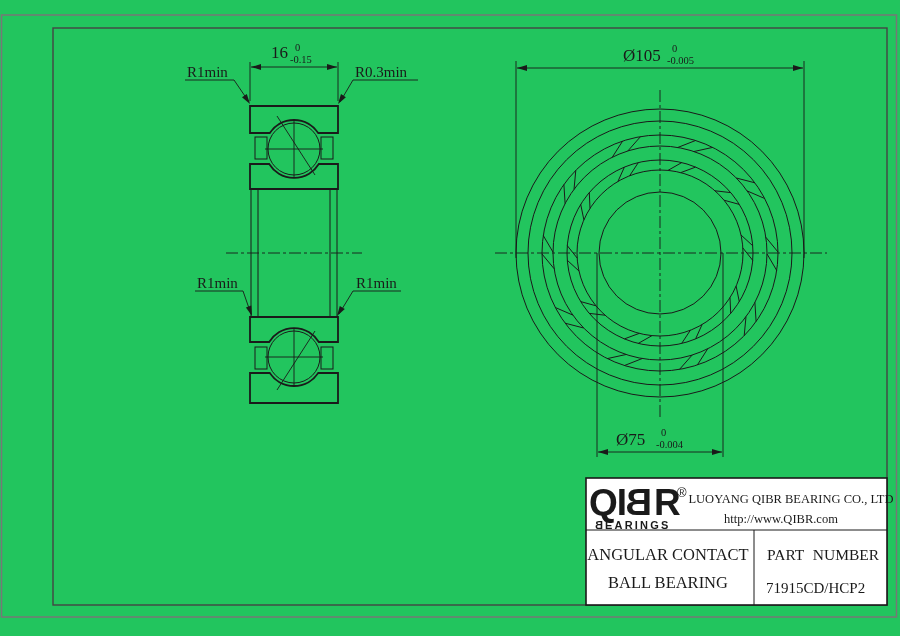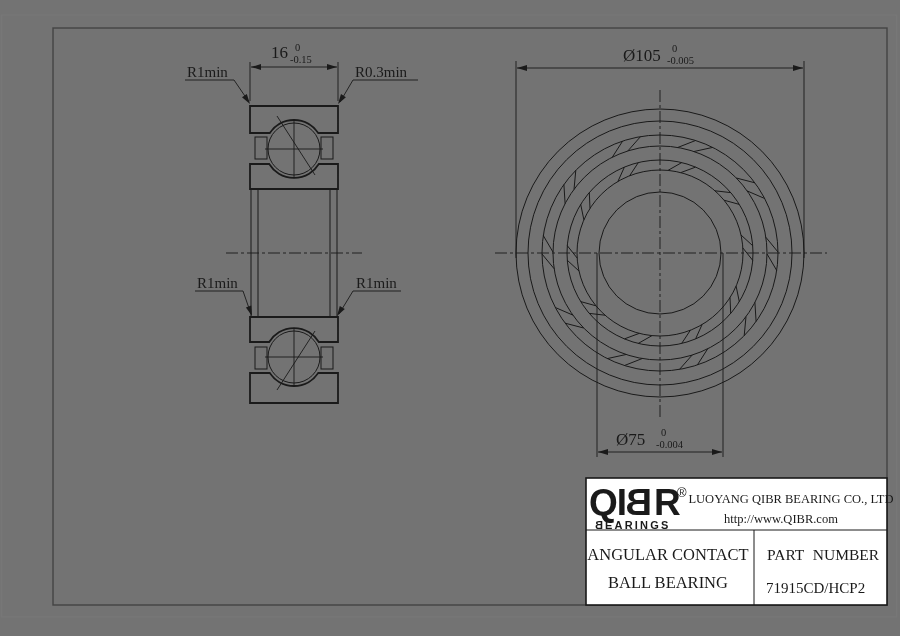--- a/index.html
+++ b/index.html
@@ -1,16 +1,16 @@
 <!DOCTYPE html>
 <html><head>
 <meta charset="utf-8">
 <style>
   html,body{margin:0;padding:0;background:#ffffff;}
-  .page{position:relative;width:900px;height:636px;background:#737373;font-family:"Liberation Serif","DejaVu Serif",serif;}
+  .page{position:relative;width:900px;height:636px;background:#22c55e;font-family:"Liberation Serif","DejaVu Serif",serif;}
   svg{display:block;}
   text{fill:#1a1a1a;}
   .dimtxt{font-size:17px;}
   .toltxt{font-size:10.5px;}
   .lbltxt{font-size:15px;}
   .thin{stroke:#1a1a1a;stroke-width:1;fill:none;}
   .outline{stroke:#1a1a1a;stroke-width:1.8;fill:none;}
   .center{stroke:#1a1a1a;stroke-width:0.9;fill:none;stroke-dasharray:12 3 3 3;}
   .dim{stroke:#1a1a1a;stroke-width:0.9;fill:none;}
   .logo{font-family:"Liberation Sans","DejaVu Sans",sans-serif;font-weight:bold;}

